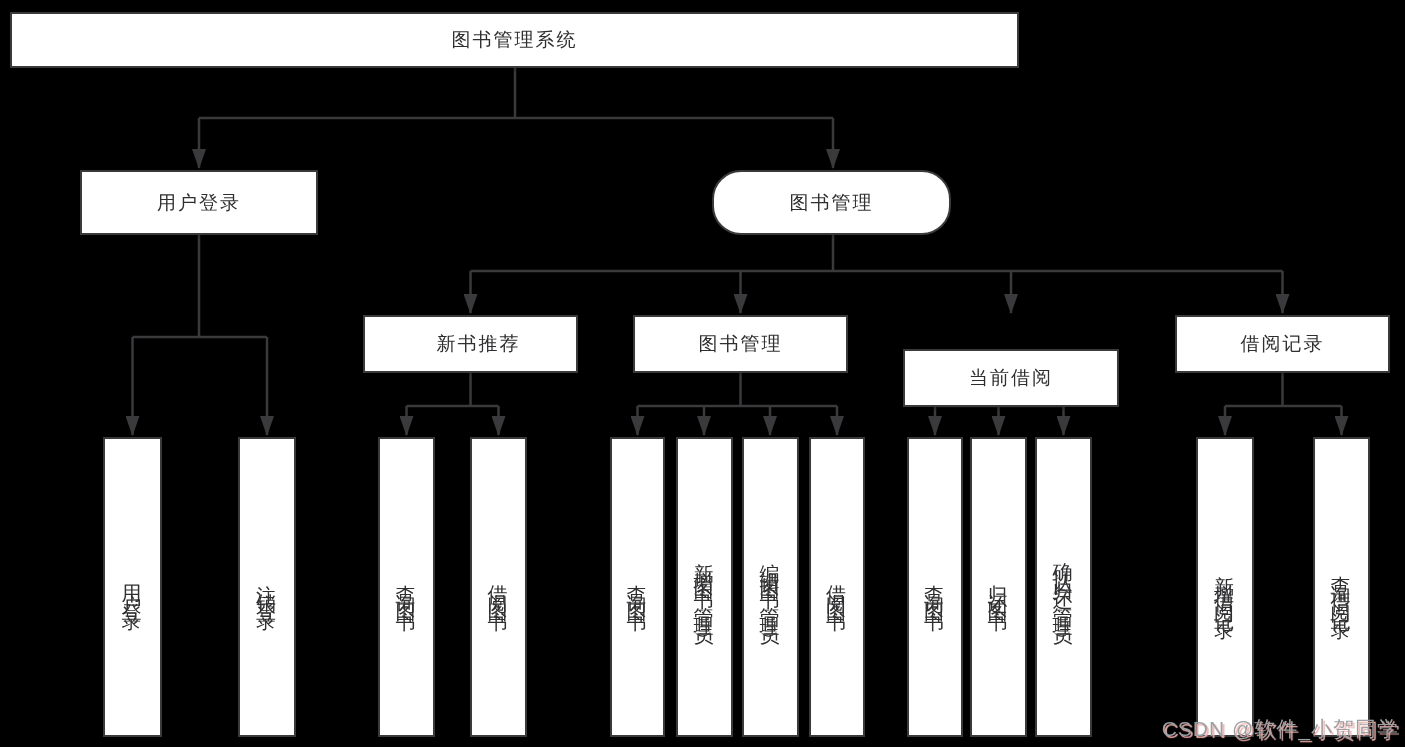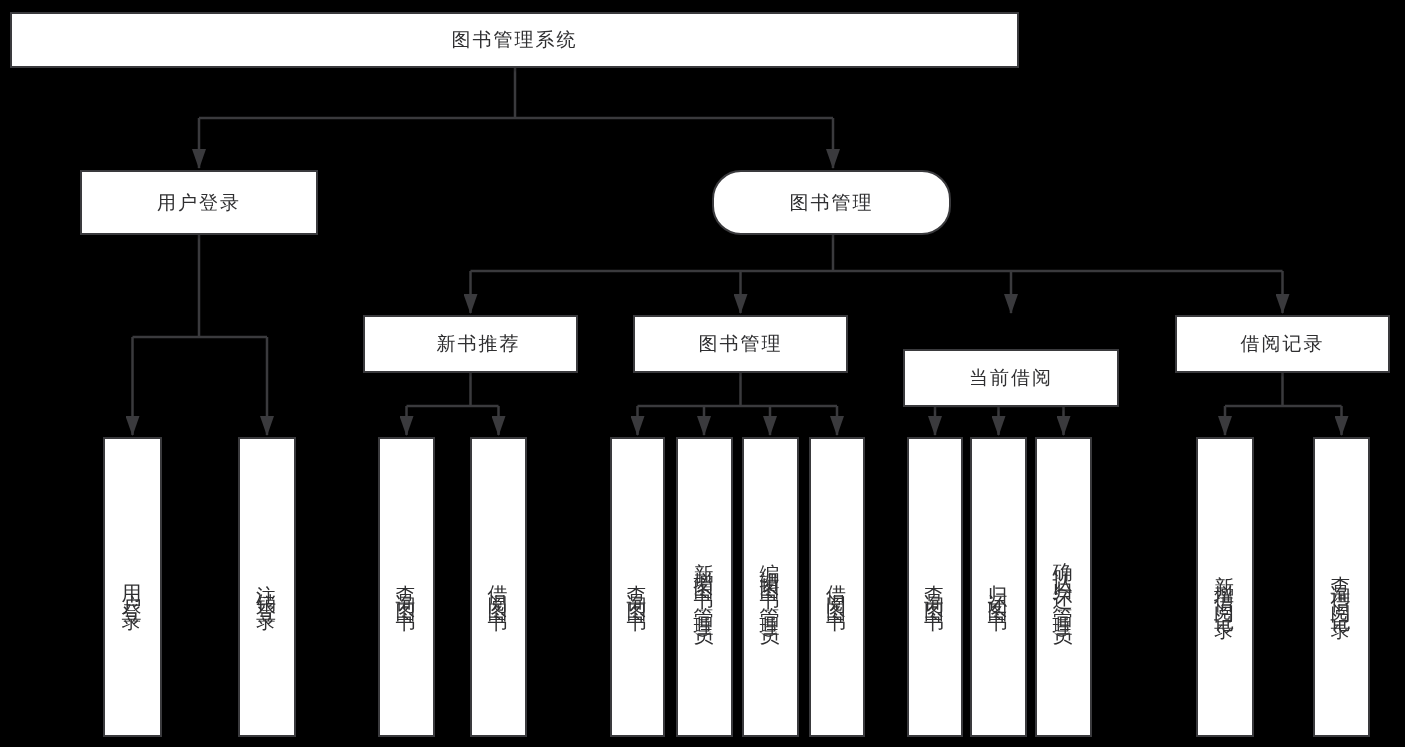--- a/index.html
+++ b/index.html
@@ -159,14 +159,15 @@
     <span>确认归还（管理员）</span>
   </div>
 
   <div class="node vnode" style="left:1196px;top:437px;width:58px;height:300px;">
     <span>新增借阅记录</span>
   </div>
   <div class="node vnode" style="left:1313px;top:437px;width:57px;height:300px;">
     <span>查询借阅记录</span>
   </div>
 
+  <div id="watermark">CSDN @软件_小贺同学</div>
 
 </div>
 
 </body></html>

